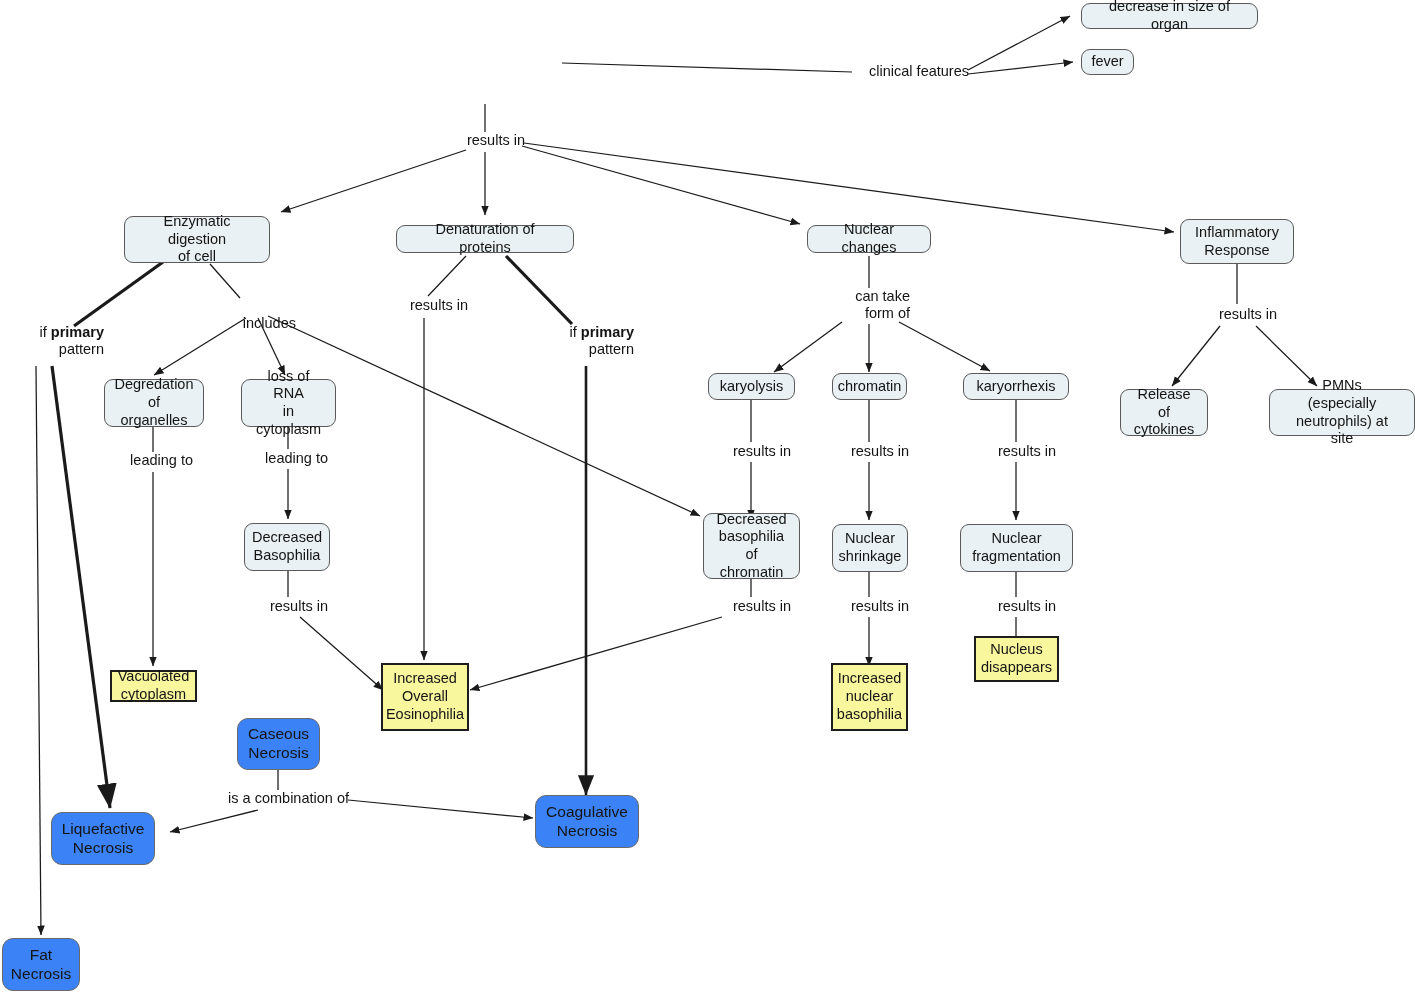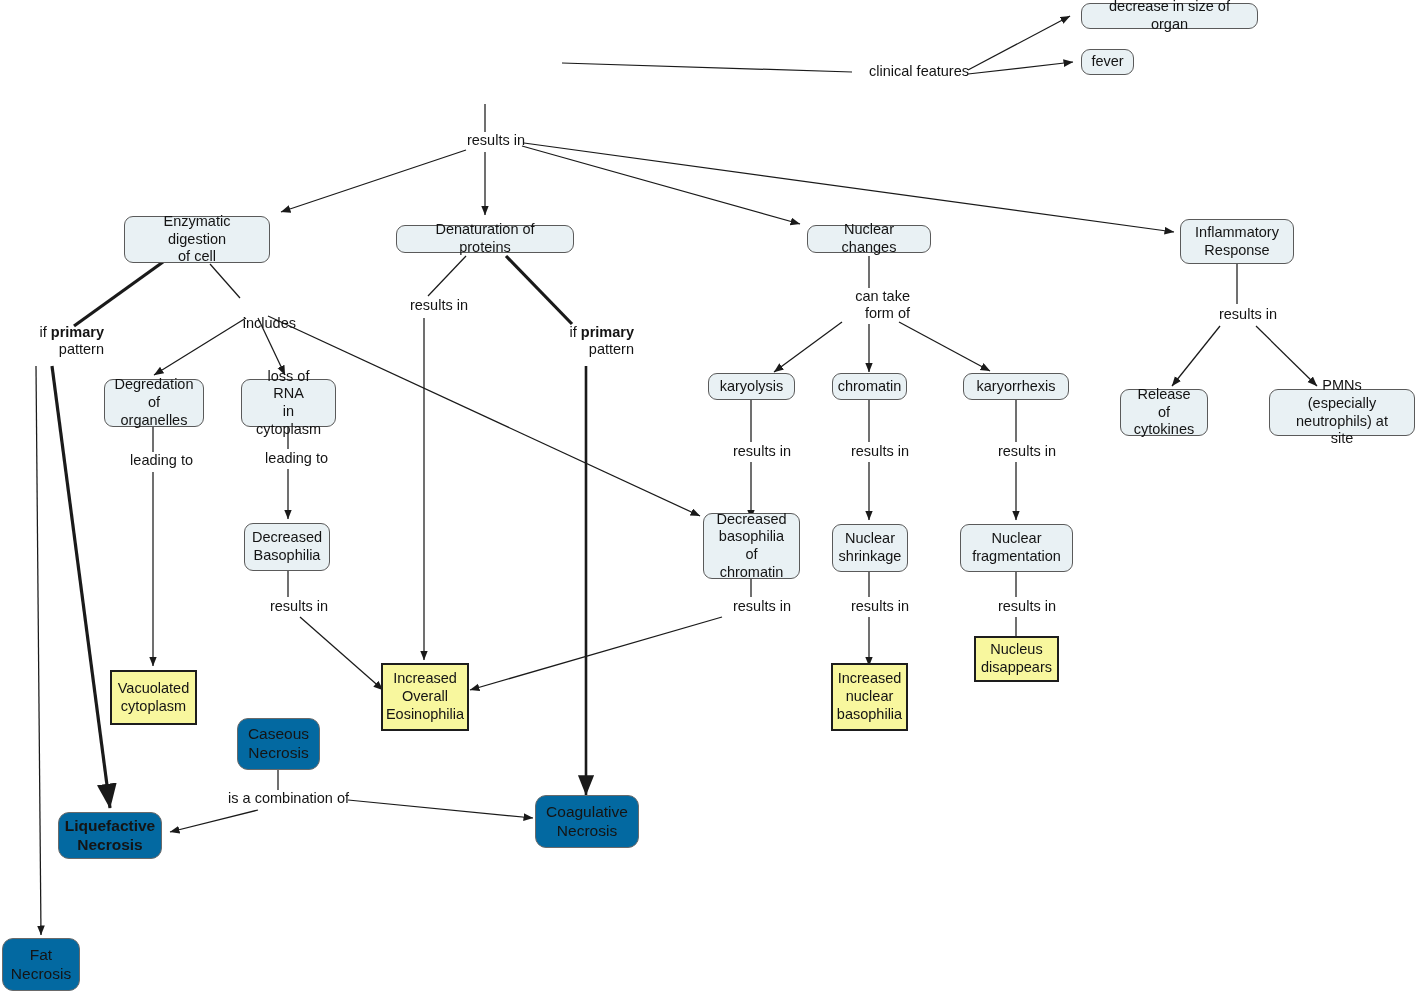--- a/index.html
+++ b/index.html
@@ -44,21 +44,21 @@
   }
   .node.yellow{
     background:#f8f79e;
     border:2.1px solid #1d1d1d;
     border-radius:0;
     font-size:14.5px;
     padding:3px 5px;
     color:#141414;
   }
   .node.orange{
-    background:#0369a1;
+    background:#3b82f6;
     border:1.6px solid #6a6a6a;
     border-radius:11px;
     font-size:15.5px;
     padding:3px 4px;
     color:#141414;
   }
   .node.root{
     background:#e9f1f4;
     border:3.2px solid #111111;
     border-radius:50%;
@@ -200,38 +200,38 @@
   <div class="node blue" style="left:703px; top:513px; width:97px; height:66px;">Decreased
 basophilia
 of chromatin</div>
 
   <div class="node blue" style="left:832px; top:524px; width:76px; height:48px;">Nuclear
 shrinkage</div>
 
   <div class="node blue" style="left:960px; top:524px; width:113px; height:48px;">Nuclear
 fragmentation</div>
 
-  <div class="node yellow" style="left:110px; top:670px; width:87px; height:55px;">Vacuolated
+  <div class="node yellow" style="left:110px; top:670px; width:87px; height:32px;">Vacuolated
 cytoplasm</div>
 
   <div class="node yellow" style="left:381px; top:663px; width:88px; height:68px;">Increased
 Overall
 Eosinophilia</div>
 
   <div class="node yellow" style="left:831px; top:663px; width:77px; height:68px;">Increased
 nuclear
 basophilia</div>
 
   <div class="node yellow" style="left:974px; top:636px; width:85px; height:46px;">Nucleus
 disappears</div>
 
   <div class="node orange" style="left:237px; top:718px; width:83px; height:52px;">Caseous
 Necrosis</div>
 
-  <div class="node orange" style="left:58px; top:812px; width:104px; height:47px;font-weight:bold;">Liquefactive
+  <div class="node orange" style="left:51px; top:812px; width:104px; height:53px;">Liquefactive
 Necrosis</div>
 
   <div class="node orange" style="left:535px; top:795px; width:104px; height:53px;">Coagulative
 Necrosis</div>
 
   <div class="node orange" style="left:2px; top:938px; width:78px; height:53px;">Fat
 Necrosis</div>
 
   <div class="elabel" style="left:851px; top:63px; width:118px;">clinical features</div>
 

